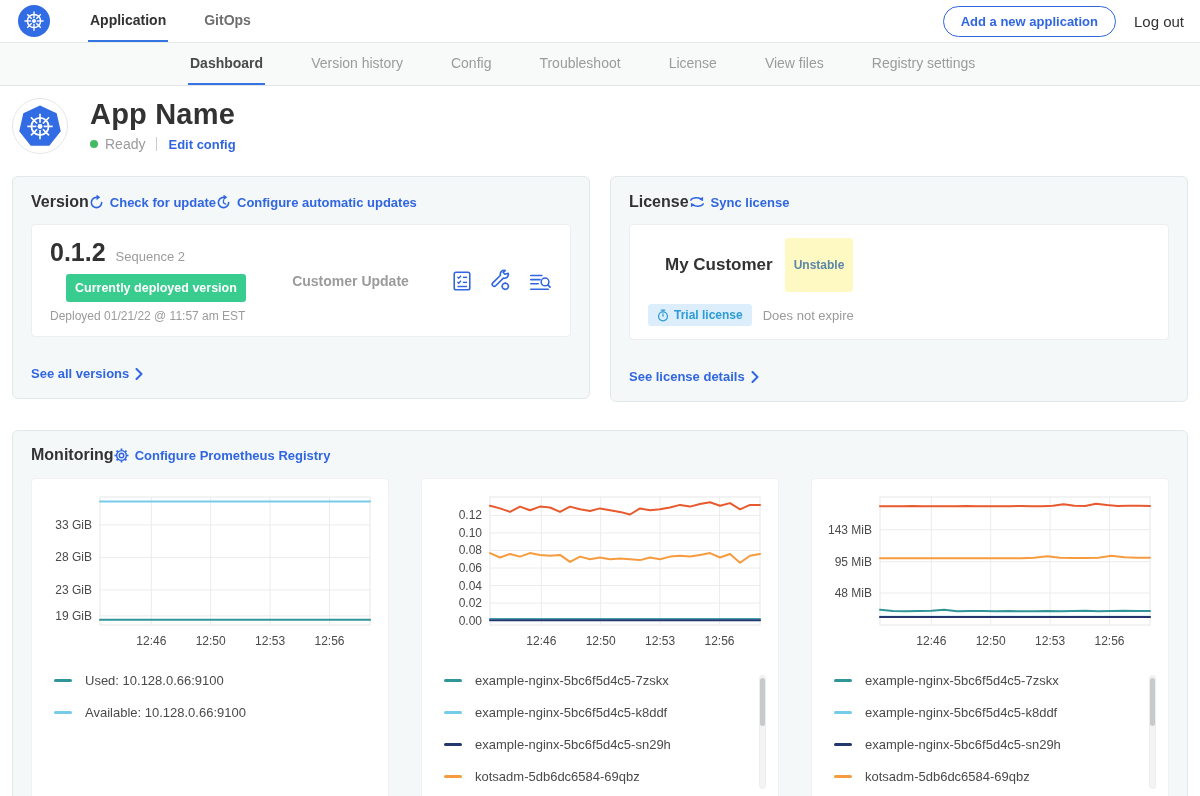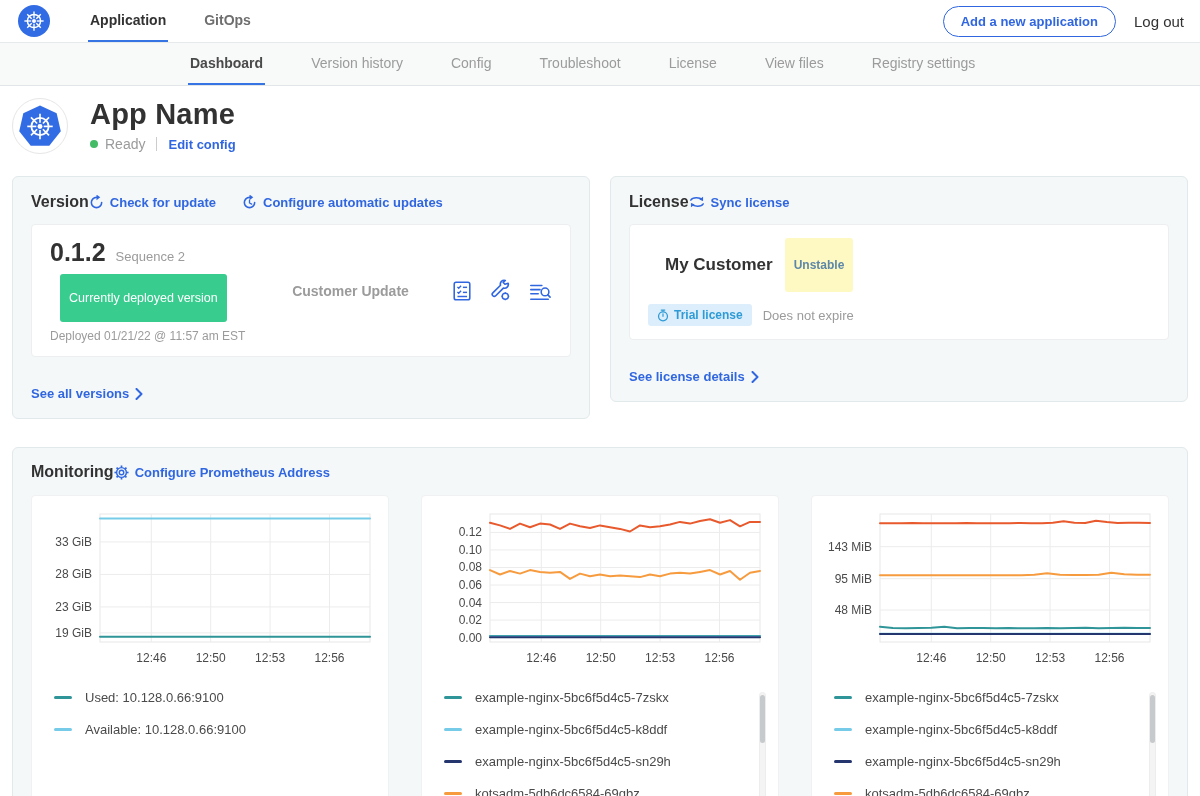--- a/index.html
+++ b/index.html
@@ -39,29 +39,29 @@
   .status-text{color:var(--gray);}
   .vdivider{width:1px; height:14px; background:#c9cdd0; margin:0 11px;}
   .link{color:var(--blue); font-weight:bold; font-size:13px; cursor:pointer;
     display:inline-flex; align-items:center; gap:6px; white-space:nowrap;}
   
   .cards-row{display:flex; gap:20px; padding:8px 12px 0; align-items:flex-start;}
   .panel{background:var(--card-bg); border:1px solid var(--card-border); border-radius:6px;
     padding:16px 18px; flex:1 1 0;}
   .panel-head{display:flex; align-items:center; justify-content:flex-start; margin-bottom:13px;}
   .panel-title{font-size:16px; font-weight:bold;}
-  .head-links{display:flex; gap:26px;}
+  .head-links{display:flex; }
   .inner-card{background:#fff; border:1px solid #eceeef; border-radius:4px; padding:13px 18px;}
   .version-inner{display:flex; align-items:center; justify-content:space-between; min-height:84px;}
   .ver-left{width:230px;}
   .ver-line{display:flex; align-items:baseline; gap:10px;}
   .ver-num{font-size:25px; font-weight:bold;}
   .ver-seq{font-size:13px; color:var(--gray);}
   .green-badge{display:inline-block; background:var(--green); color:#fff; font-size:12.5px;
-    font-weight:normal; padding:17px 9px; border-radius:3px; margin:7px 10px 7px;}
+    font-weight:bold; padding:7px 9px; border-radius:3px; margin:7px 16px 7px;}
   .deployed{font-size:12px; color:var(--gray);}
   .upstream{font-size:14px; font-weight:bold; color:var(--gray); margin-right:30px;}
   .ver-icons{display:flex; gap:16px; align-items:center;}
   .see-link{margin-top:29px;}
   .lic-name-row{display:flex; align-items:center; gap:12px;margin-left:17px;}
   .lic-name{font-size:17px; font-weight:bold;}
   .chan-badge{background:#fef9c3; color:#5d87a8; font-size:12px; font-weight:bold;
     padding:20px 9px; border-radius:3px;}
   .lic-type-row{display:flex; align-items:center; margin-top:12px;}
   .trial-badge{background:#dceefb; color:#2f9bd6; font-size:12px; font-weight:bold;
@@ -278,21 +278,21 @@
           <line x1="8" y1="0.5" x2="8" y2="2.6"></line>
             <line x1="8" y1="13.4" x2="8" y2="15.5"></line>
           <line x1="0.5" y1="8" x2="2.6" y2="8"></line>
             <line x1="13.4" y1="8" x2="15.5" y2="8"></line>
           <line x1="2.7" y1="2.7" x2="4.2" y2="4.2"></line>
             <line x1="11.8" y1="11.8" x2="13.3" y2="13.3"></line>
           <line x1="13.3" y1="2.7" x2="11.8" y2="4.2"></line>
             <line x1="4.2" y1="11.8" x2="2.7" y2="13.3"></line>
         </g>
       </svg>
-      <span>Configure Prometheus Address</span>
+      <span>Configure Prometheus Registry</span>
     </span>
   </div>
 
   <div class="charts-row">
     <div class="chart-card">
       <div class="chart-holder"><svg width="330" height="166" viewBox="0 0 330 166">
             <rect x="54" y="8" width="270" height="128" fill="none" stroke="#e7e7e7" stroke-width="1"></rect>
             <line x1="54" y1="35.93908629441623" x2="324" y2="35.93908629441623" stroke="#ececec" stroke-width="1"></line>
             <text x="46" y="39.93908629441623" text-anchor="end" font-size="12" fill="#4a4a4a">33 GiB</text>
             <line x1="54" y1="68.42639593908629" x2="324" y2="68.42639593908629" stroke="#ececec" stroke-width="1"></line>

